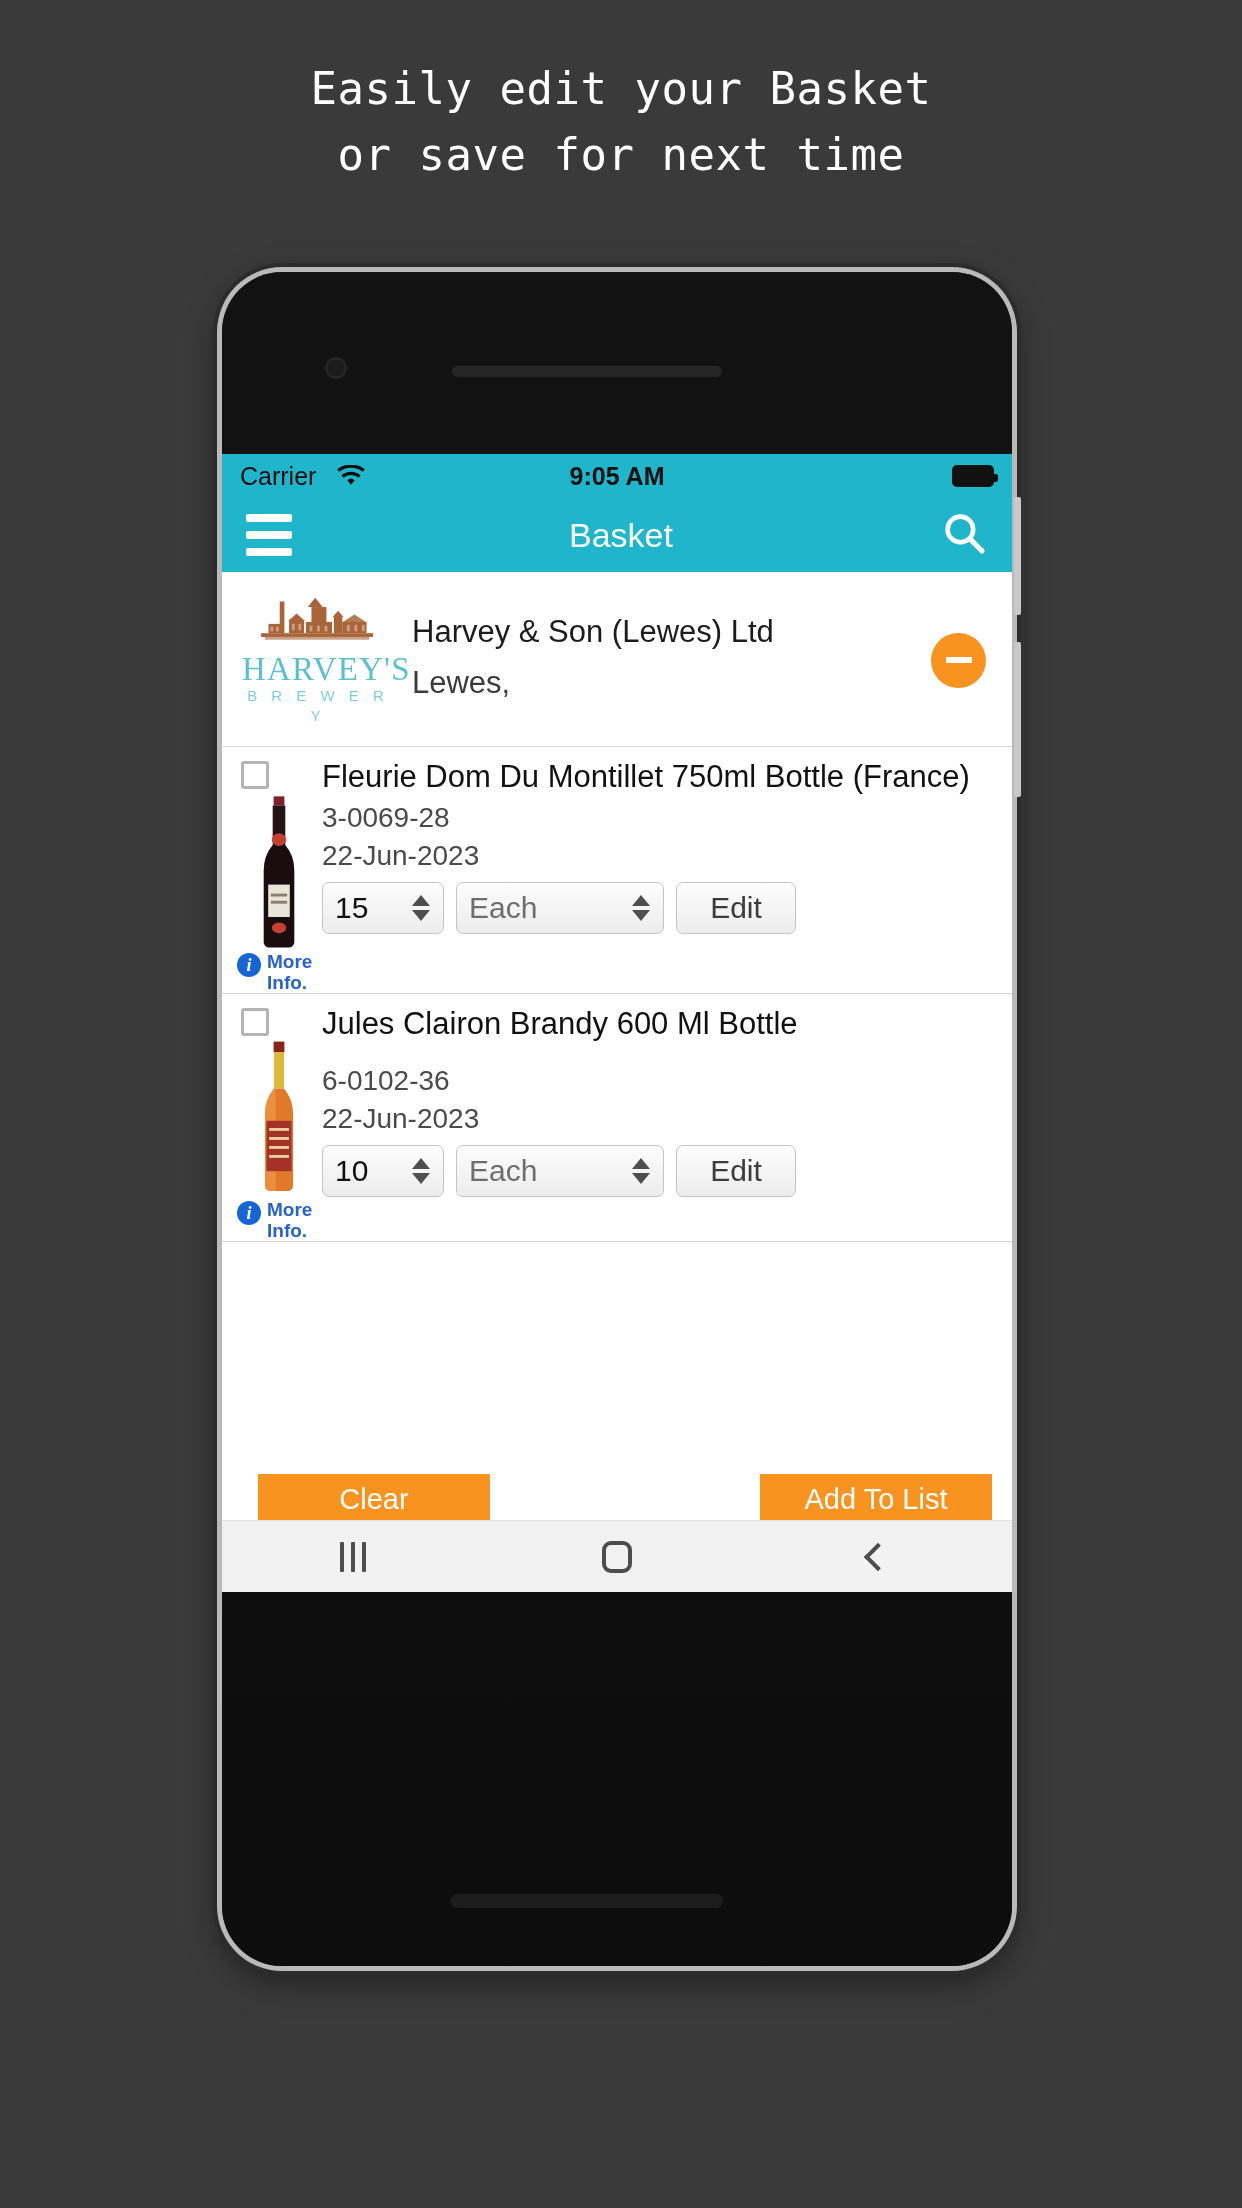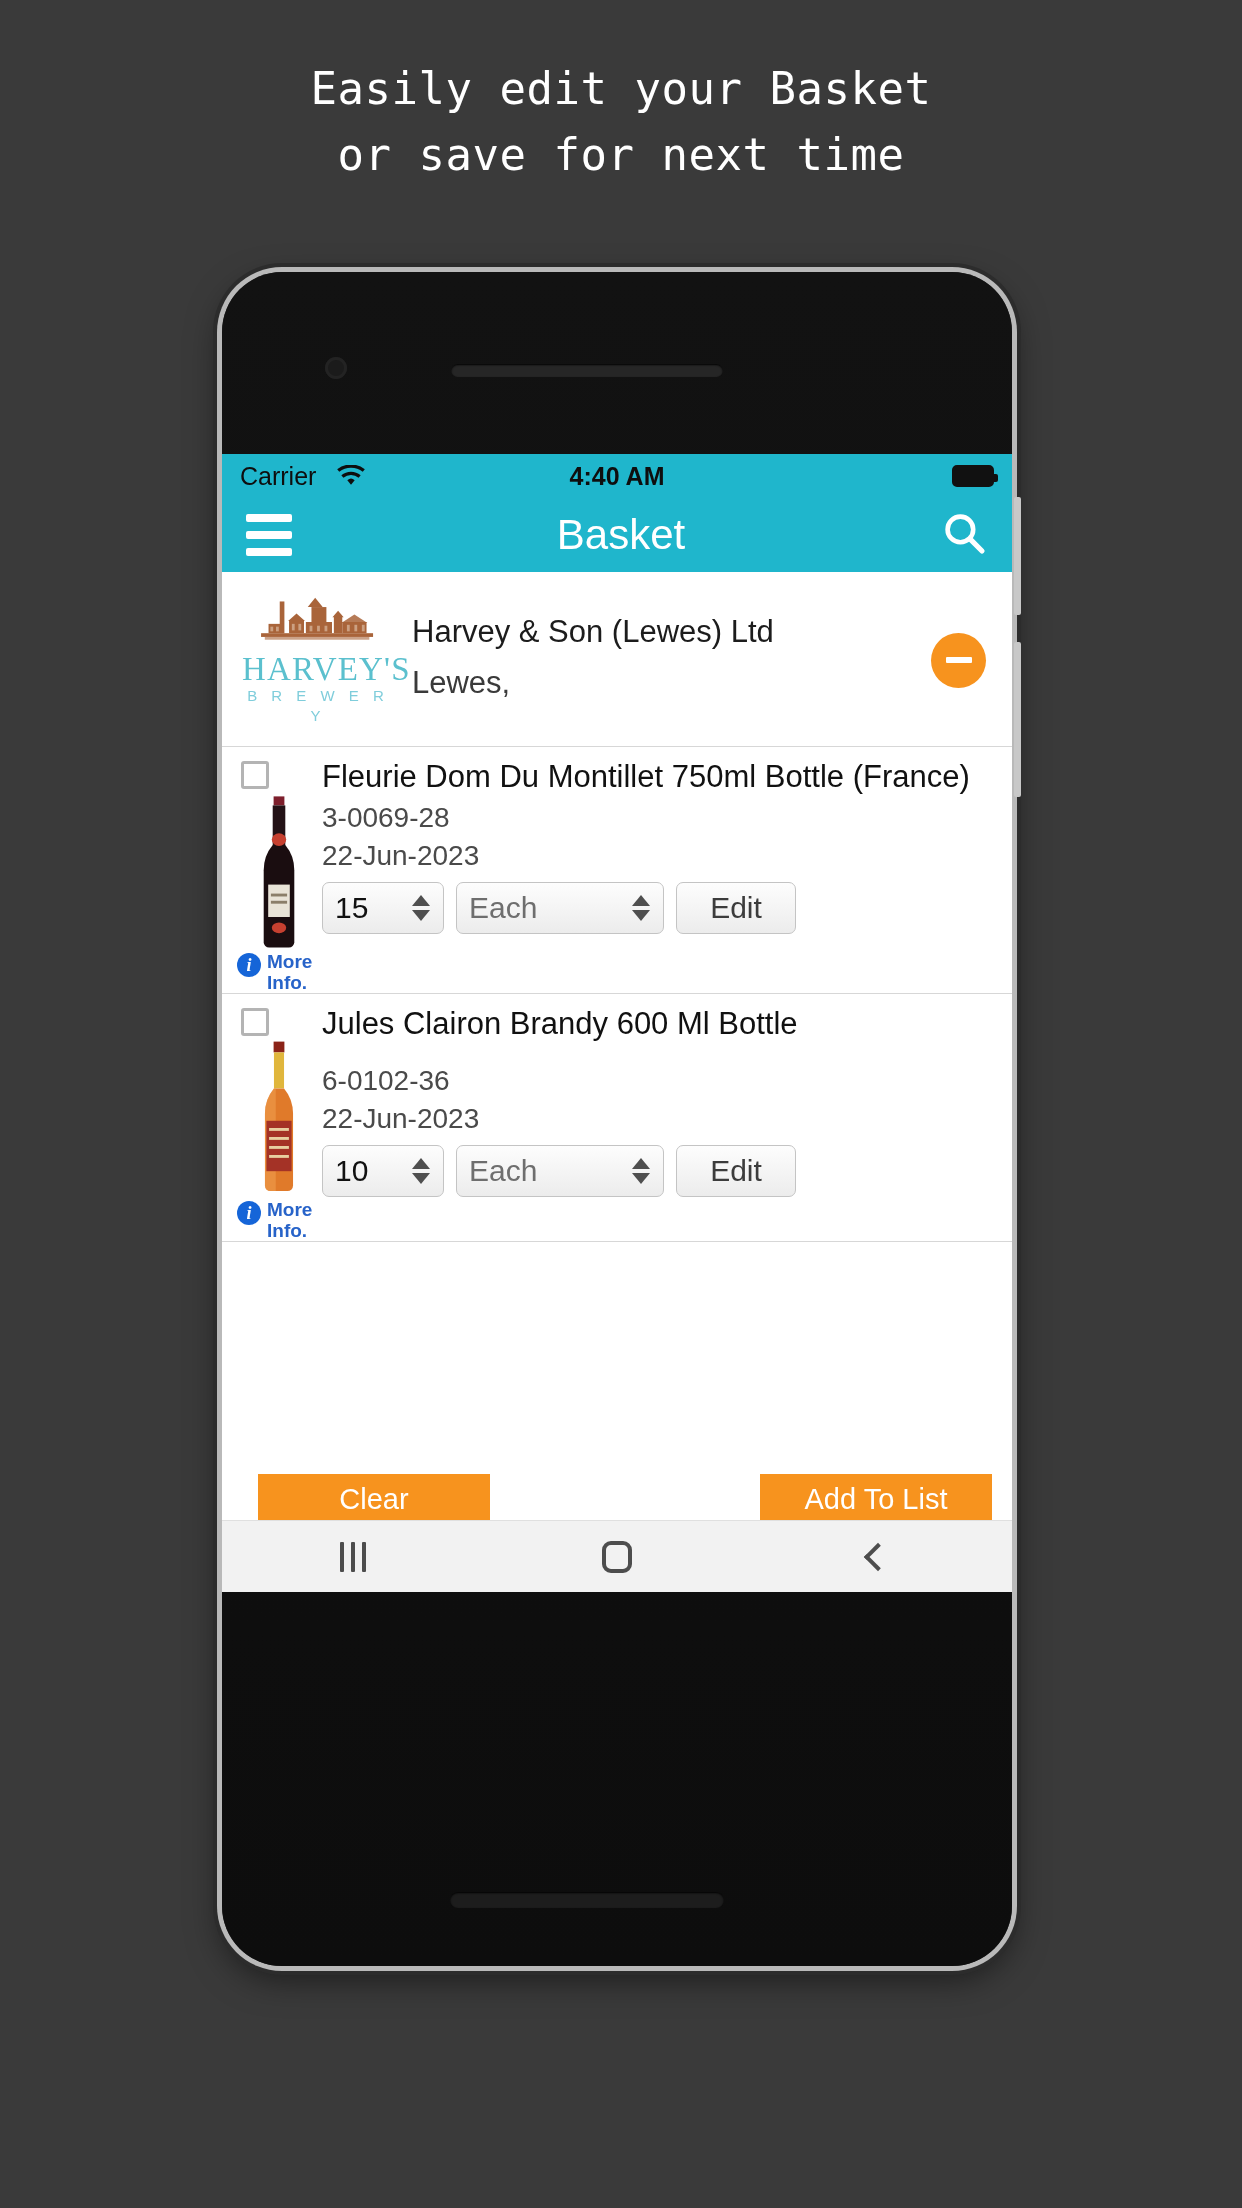--- a/index.html
+++ b/index.html
@@ -70,21 +70,21 @@
 
   
   .navbar {
     height: 74px; background: var(--teal);
     display: flex; align-items: center; padding: 0 24px; position: relative;
   }
   .hamburger { width: 46px; display: flex; flex-direction: column; gap: 9px; cursor: pointer; }
   .hamburger span { display:block; height: 8px; background: #fff; border-radius: 2px; }
   .nav-title {
     position:absolute; left:8px; right:0; text-align:center;
-    color:#fff; font-size: 42px; font-weight: 400;
+    color:#fff; font-size: 34px; font-weight: 400;
   }
   .search-ico { margin-left:auto; z-index:2; }
 
   
   .supplier {
     display:flex; align-items:center; padding: 22px 20px 20px 20px;
     position: relative; min-height: 148px;
   }
   .logo { width: 152px; flex: 0 0 152px; text-align:center; }
   .logo-building { height: 56px; display:block; margin: 0 auto 2px; }
@@ -194,21 +194,21 @@
 
       <div class="statusbar">
         <div class="sb-left">
           <span>Carrier</span>
           <svg width="30" height="22" viewBox="0 0 24 18">
             <path d="M12 16.2l3-3.8a4.6 4.6 0 0 0-6 0z" fill="#0e0e0e"></path>
             <path d="M12 8.2a9.6 9.6 0 0 1 6.2 2.3l1.7-2.1A12.3 12.3 0 0 0 12 5.5a12.3 12.3 0 0 0-7.9 2.9l1.7 2.1A9.6 9.6 0 0 1 12 8.2z" fill="#0e0e0e"></path>
             <path d="M12 2.3a15.5 15.5 0 0 1 9.6 3.3L23.3 3.4A18.2 18.2 0 0 0 12 -0.4 18.2 18.2 0 0 0 0.7 3.4l1.7 2.2A15.5 15.5 0 0 1 12 2.3z" fill="#0e0e0e"></path>
           </svg>
         </div>
-        <div class="sb-time">4:40 AM</div>
+        <div class="sb-time">9:05 AM</div>
         <div class="sb-right">
           <div class="battery"></div>
         </div>
       </div>
 
       <div class="navbar">
         <div class="hamburger">
           <span></span>
             <span></span>
             <span></span>

